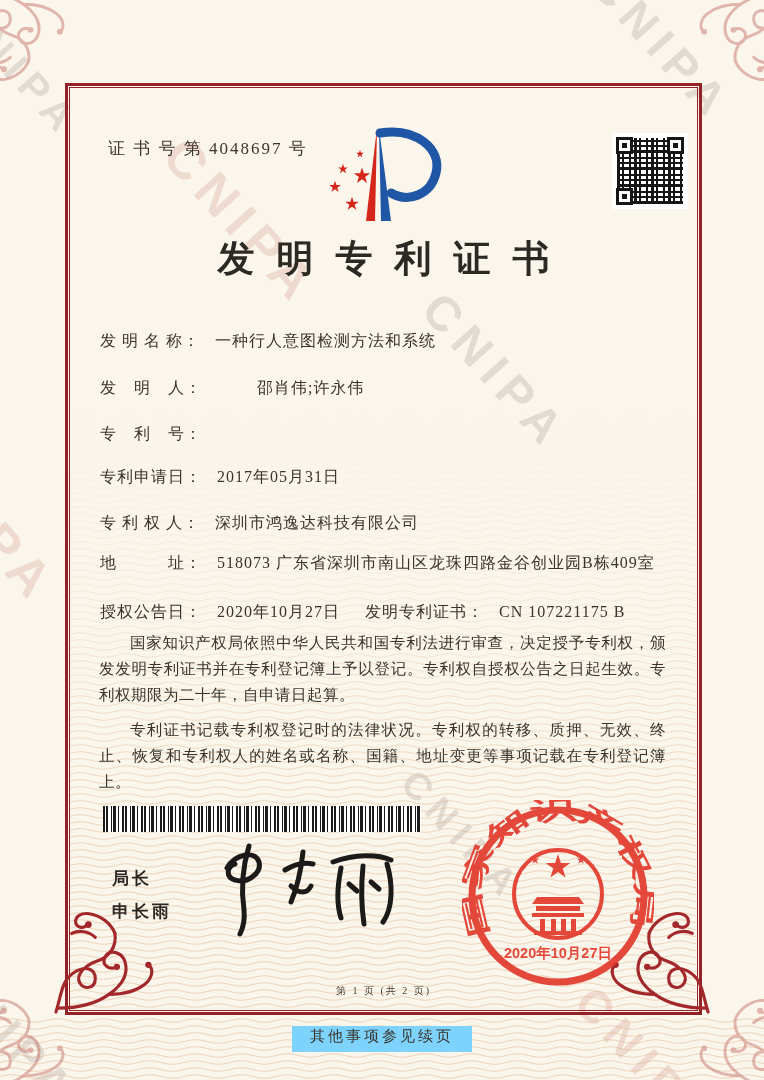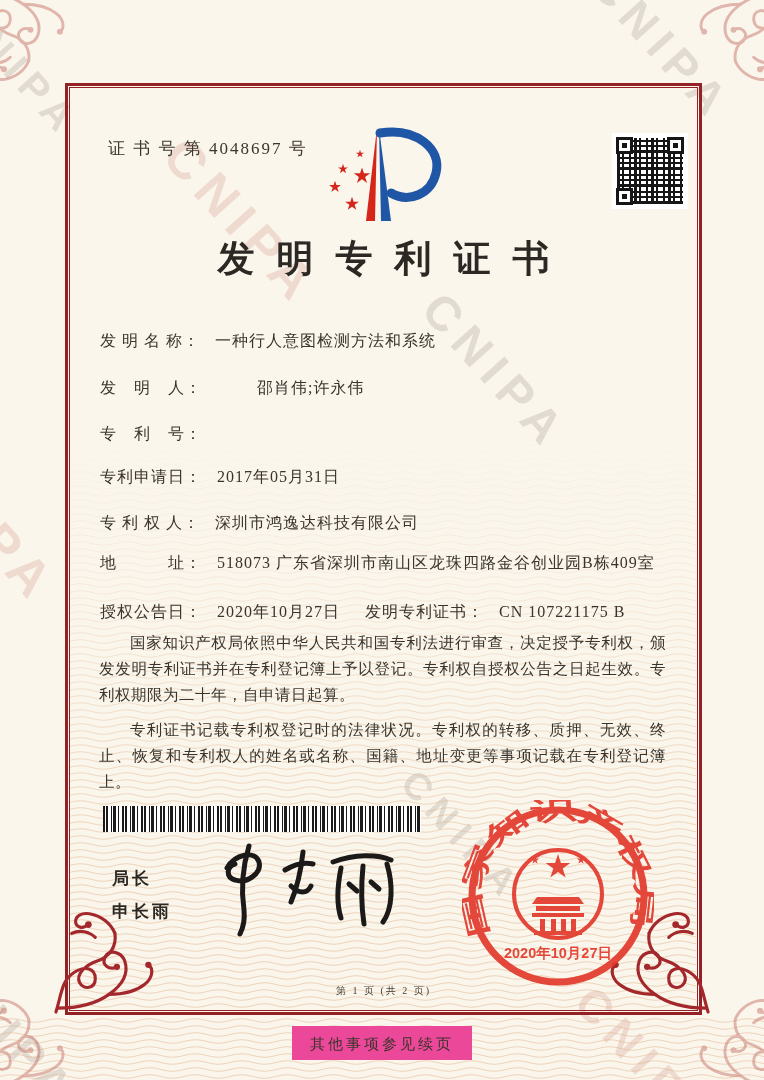--- a/index.html
+++ b/index.html
@@ -61,21 +61,21 @@
     background:repeating-linear-gradient(90deg,#1a1a1a 0 2px,#fdfdfd 2px 3px,#1a1a1a 3px 5px,#fdfdfd 5px 8px,#1a1a1a 8px 9px,#fdfdfd 9px 10px,#1a1a1a 10px 13px,#fdfdfd 13px 15px,#1a1a1a 15px 16px,#fdfdfd 16px 19px);
   }
   
   .officer{position:absolute;left:112px;top:862px;font-family:"Liberation Sans","DejaVu Sans",sans-serif;
     font-size:17px;font-weight:600;letter-spacing:3px;line-height:33px;color:#2c2824;}
   .sig{position:absolute;left:205px;top:836px;width:210px;height:102px;}
   .seal{position:absolute;left:462px;top:800px;width:192px;height:192px;opacity:.93;}
   
   .page-ind{position:absolute;left:65px;top:984px;width:637px;text-align:center;font-size:10px;letter-spacing:2px;color:#453f37;}
   .cont-note{position:absolute;left:50%;top:1026px;transform:translateX(-50%);
-    background:#ec4899;padding:9px 18px 6px;font-size:15px;letter-spacing:3px;color:#3a342c;white-space:nowrap;}
+    background:#7dd3fc;padding:1px 18px 6px;font-size:15px;letter-spacing:3px;color:#3a342c;white-space:nowrap;}
 </style>
 </head>
 <body>
 
 <div class="page">
 
   <svg width="0" height="0" style="position:absolute" aria-hidden="true">
     <defs>
       <symbol id="flourish" viewBox="0 0 120 120">
         <g fill="none" stroke="currentColor" stroke-width="3.2" stroke-linecap="round">

